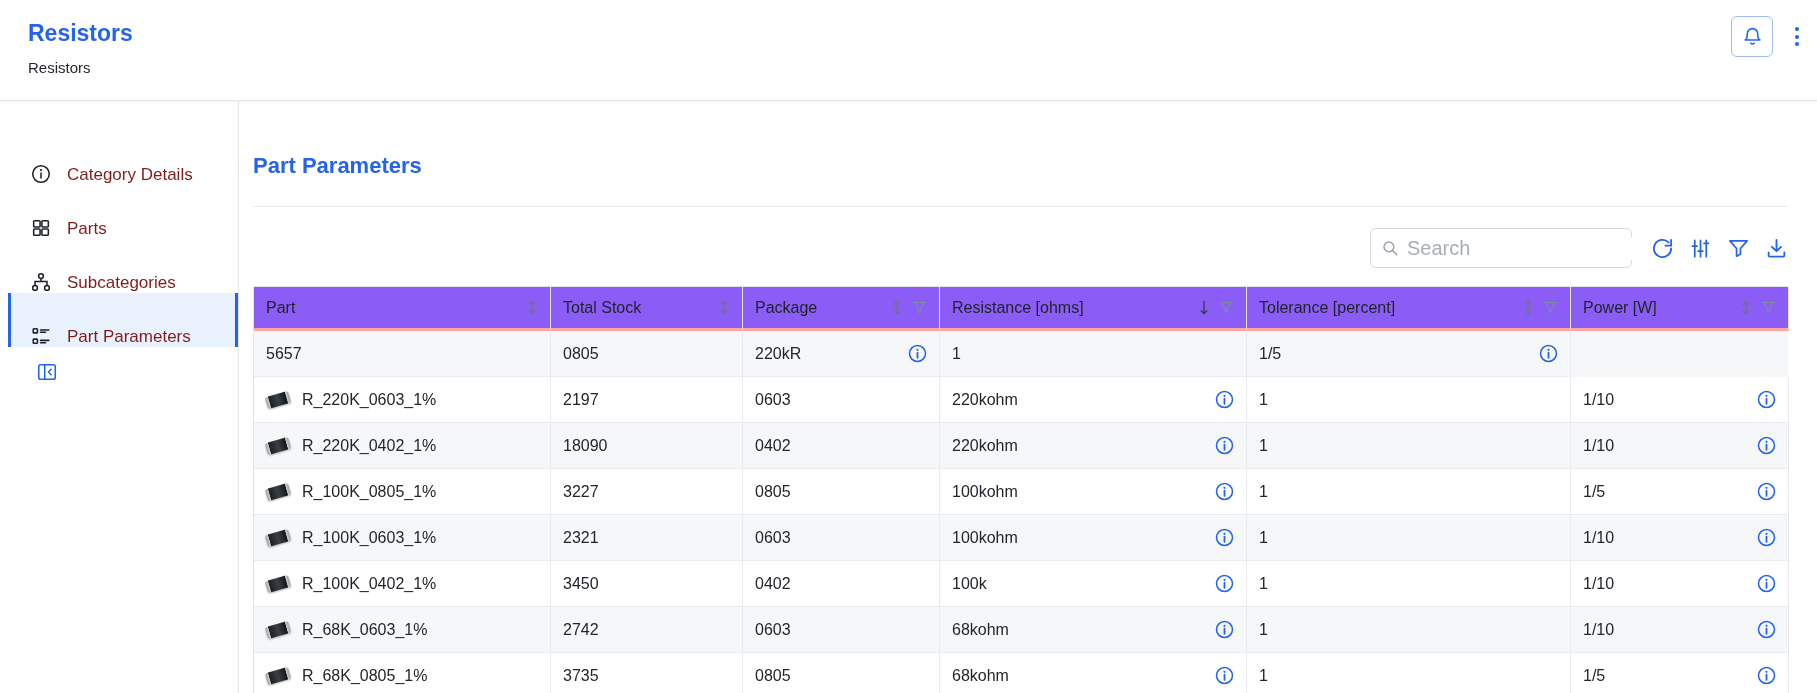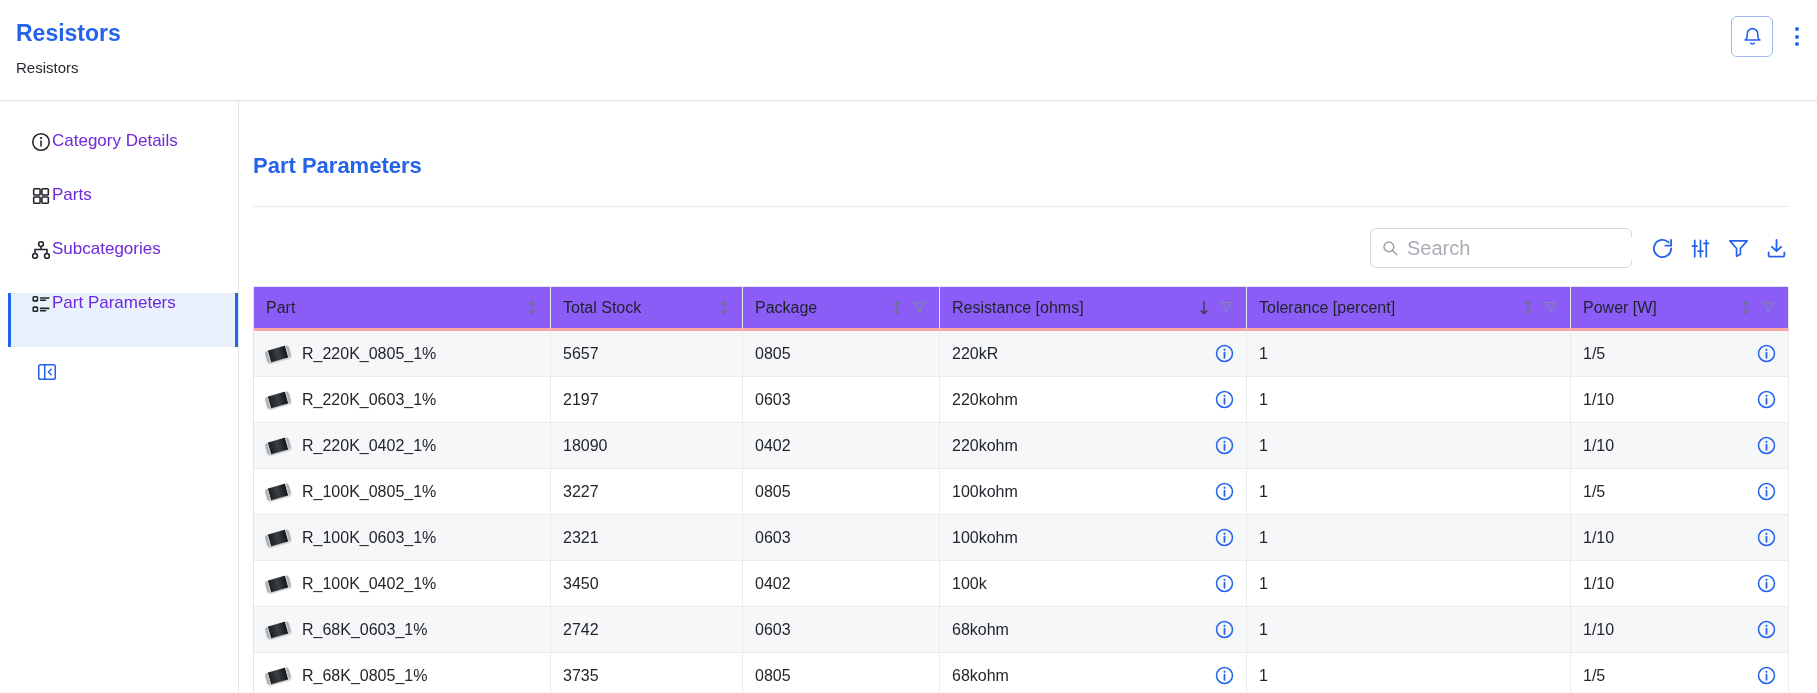--- a/index.html
+++ b/index.html
@@ -1,36 +1,36 @@
 <!DOCTYPE html>
 <html><head>
 <meta charset="utf-8">
 <style>
   * { box-sizing: border-box; margin: 0; padding: 0; }
   html,body { width:1817px; height:693px; overflow:hidden; background:#fff;
     font-family:"Liberation Sans", sans-serif; color:#1f2328; }
 
   
   .app-header { position:relative; height:101px; background:#fff;
-    border-bottom:1px solid #e4e6e9; box-shadow:0 1px 3px rgba(0,0,0,.05); padding-left:16px; }
+    border-bottom:1px solid #e4e6e9; box-shadow:0 1px 3px rgba(0,0,0,.05); padding-left:28px; }
   .app-title { padding-top:20px; font-size:23px; font-weight:bold; color:#2563eb; }
   .breadcrumb { margin-top:12px; font-size:15px; color:#24292f; cursor:pointer; }
   .header-actions { position:absolute; top:16px; right:14px; display:flex; align-items:center; gap:18px; }
   .bell-btn { width:42px; height:41px; border:1px solid #9db9f0; border-radius:6px; background:#fff;
     display:flex; align-items:center; justify-content:center; cursor:pointer; }
   .kebab-btn { background:none; border:none; display:flex; flex-direction:column; gap:3.5px; padding:6px 4px; cursor:pointer; }
   .kebab-btn i { width:4px; height:4px; border-radius:50%; background:#2563eb; }
 
   
   .content { display:flex; height:592px; }
 
   
   .sidebar { width:239px; border-right:1px solid #e3e5e8; padding-top:30px; flex:none; }
-  .side-item { height:54px; display:flex; align-items:flex-start; padding-left:30px;
-    font-size:17px; color:#6d28d9; cursor:pointer; }
+  .side-item { height:54px; display:flex; align-items:flex-end; gap:15px; padding-left:30px;
+    font-size:17px; color:#7f1d1d; cursor:pointer; }
   .side-item svg { flex:none; }
   .side-item.selected { background:#e9f1fc; border-left:3px solid #2563eb; border-right:3px solid #2563eb;
     margin-left:8px; padding-left:19px; }
   .collapse-btn { margin:14px 0 0 36px; background:none; border:none; cursor:pointer; color:#2563eb; }
 
   
   .main { flex:1; padding:0 29px 0 14px; }
   .section-title { margin-top:52px; font-size:22px; font-weight:bold; color:#2563eb; }
   .divider { margin-top:27px; border-top:1px solid #e8eaec; }
   .toolbar { margin-top:21px; display:flex; justify-content:flex-end; align-items:center; gap:15px; }
@@ -275,24 +275,20 @@
                 <use href="#i-sort"></use>
               </svg>
             <svg class="icon-funnel-sm">
                 <use href="#i-funnel"></use>
               </svg>
           </span>
         </div>
       </div>
 
       <div class="trow">
-        <div class="td td-part">
-            <span class="chip"></span>
-            <span>R_220K_0805_1%</span>
-          </div>
         <div class="td">5657</div>
         <div class="td">0805</div>
         <div class="td td-split">
             <span>220kR</span>
             <svg class="icon-info">
               <use href="#i-info"></use>
             </svg>
           </div>
         <div class="td">1</div>
         <div class="td td-split">

